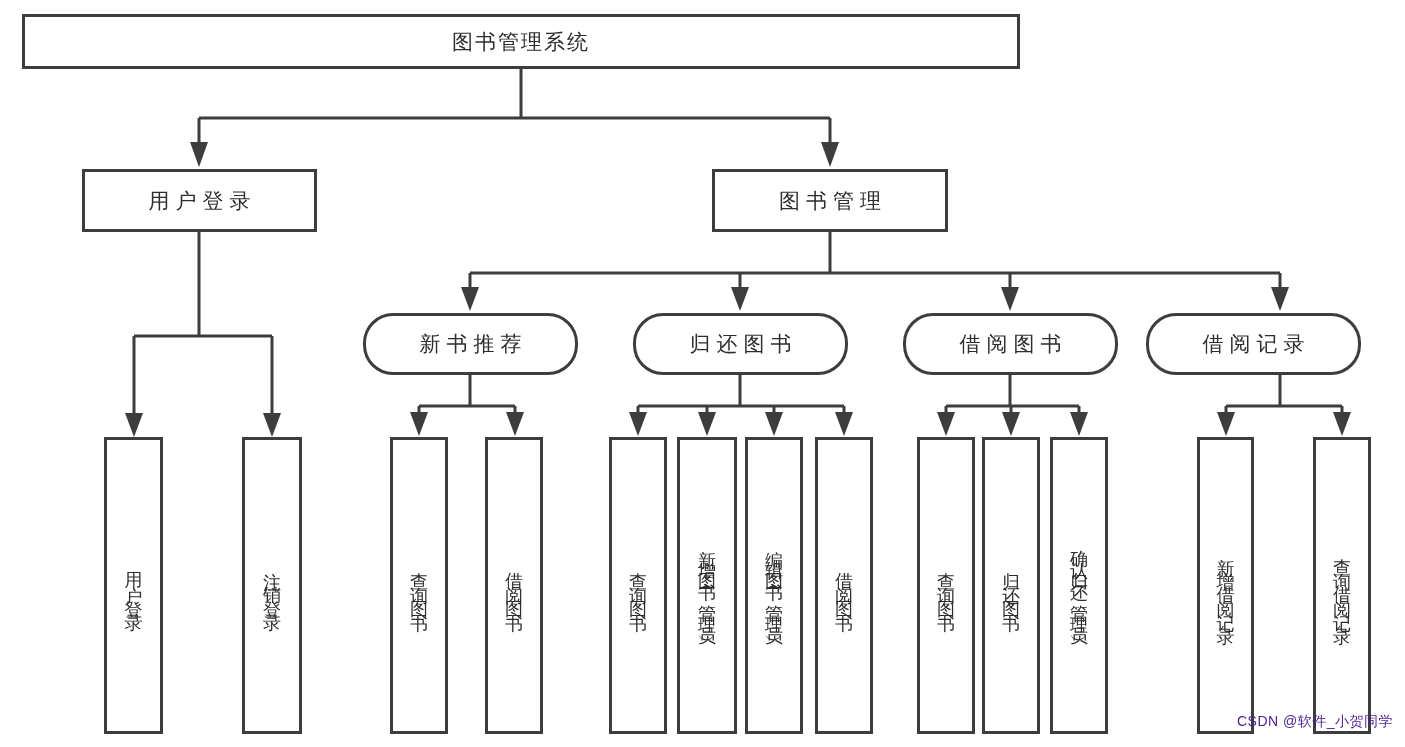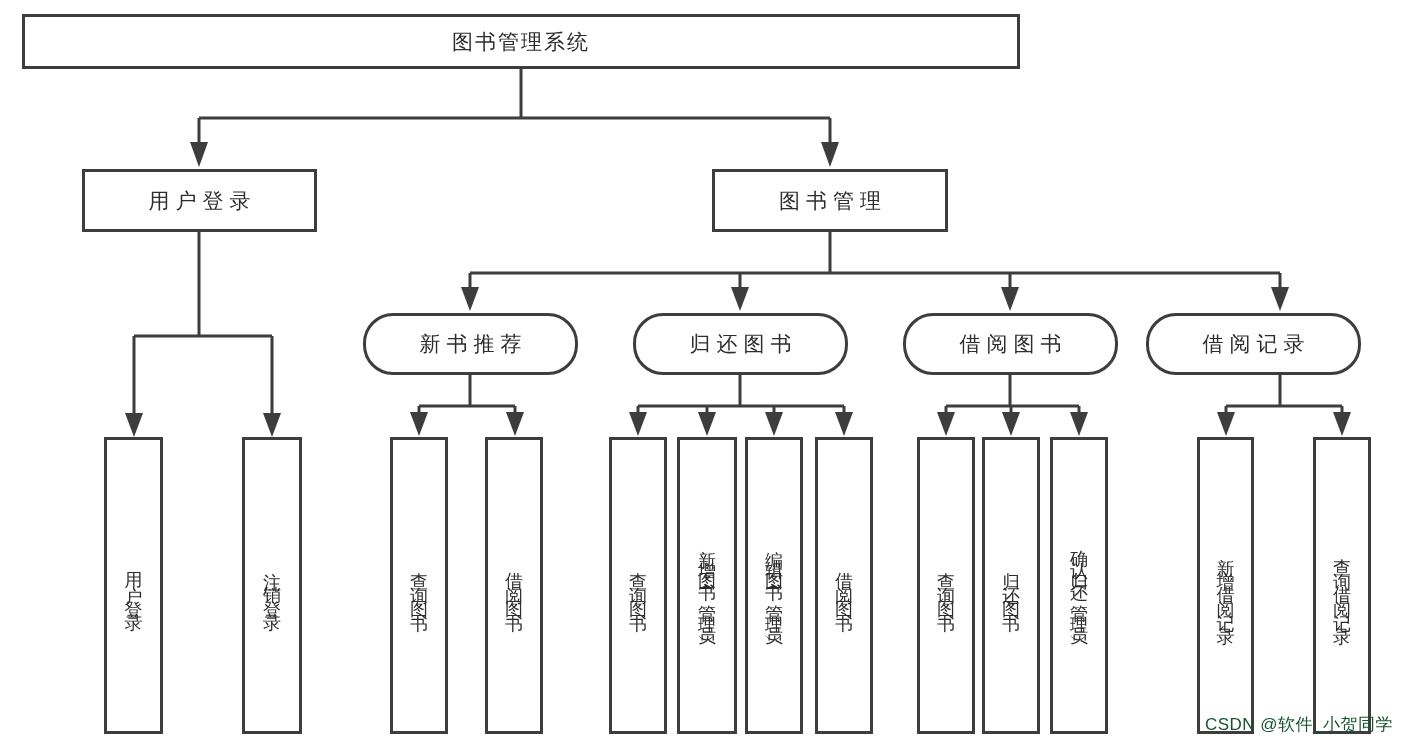--- a/index.html
+++ b/index.html
@@ -54,22 +54,22 @@
     letter-spacing: 14px;
     white-space: nowrap;
   }
   .leaf.long .vtext {
     letter-spacing: 11px;
   }
   .watermark {
     position: absolute;
     right: 12px;
     top: 713px;
-    font-size: 17px;
-    color: #14532d;
+    font-size: 14px;
+    color: #4c1d95;
     letter-spacing: 0.5px;
     white-space: nowrap;
   }
 </style>
 </head>
 <body>
 
 <div class="canvas">
 
   <svg class="wires" viewBox="0 0 1405 747" xmlns="http://www.w3.org/2000/svg">

